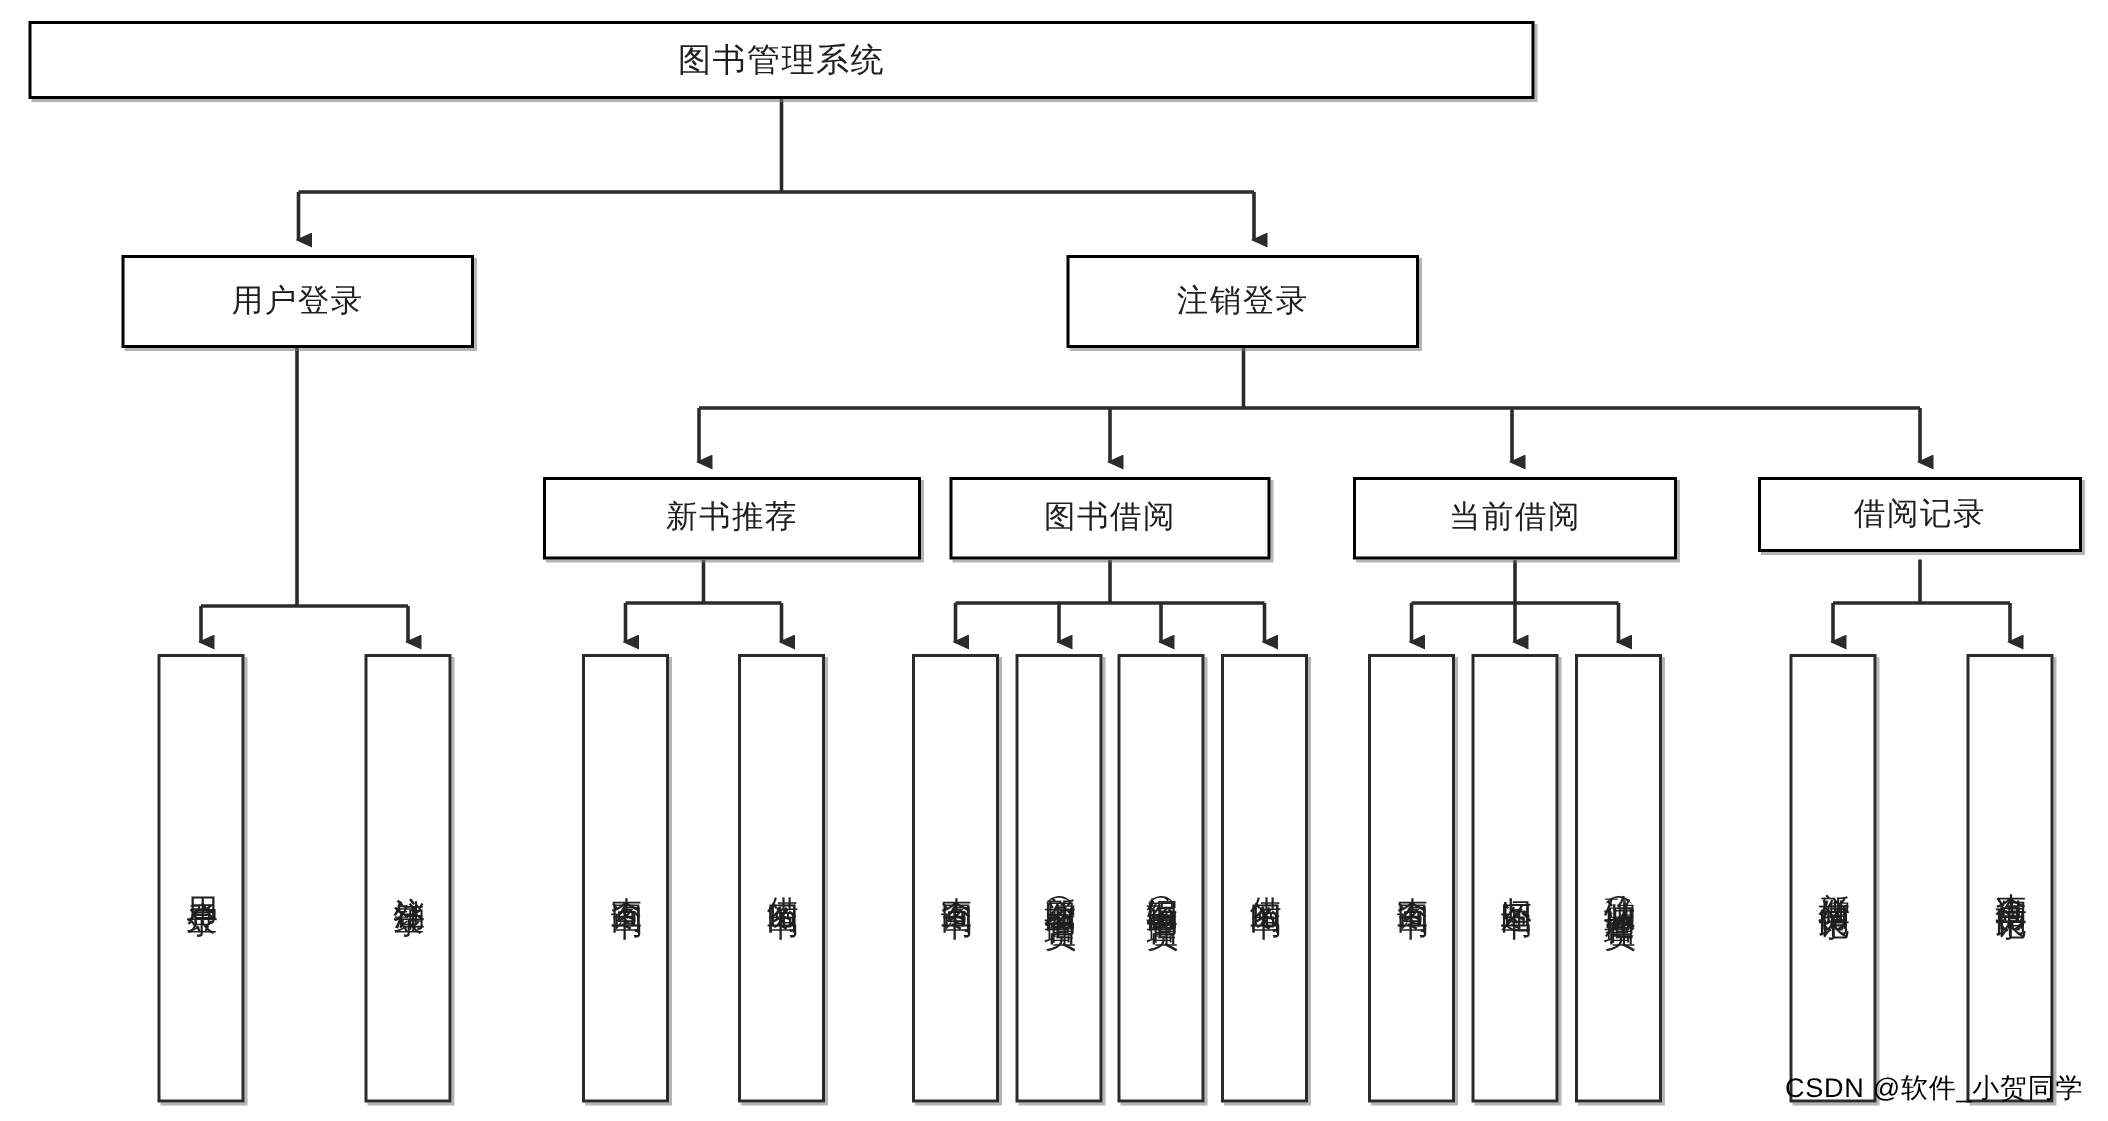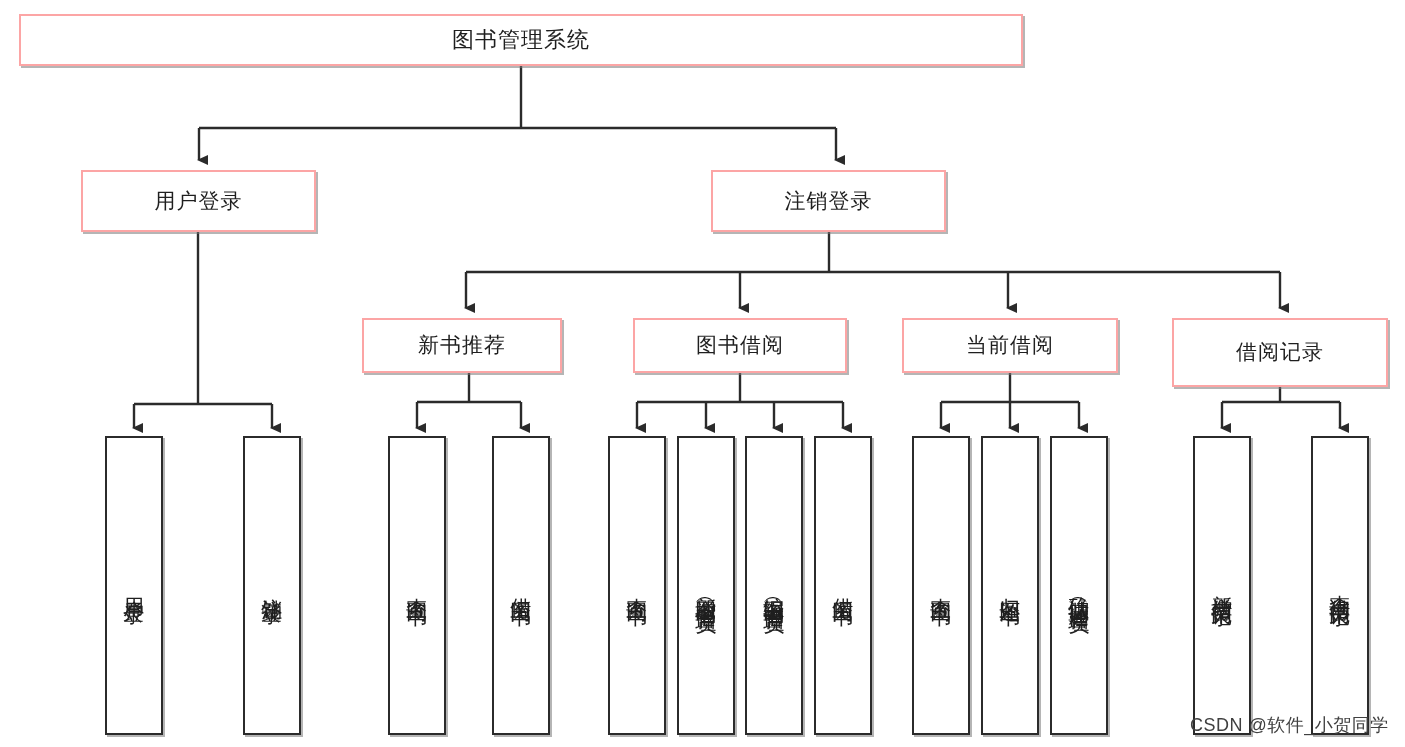--- a/index.html
+++ b/index.html
@@ -9,21 +9,21 @@
     position:relative;overflow:hidden;
   }
   #canvas{position:absolute;inset:0;width:1405px;height:747px;}
   .svg-layer{position:absolute;left:0;top:0;width:1405px;height:747px;}
 
   
   .node{
     position:absolute;
     box-sizing:border-box;
     background:#ffffff;
-    border:2px solid #fca5a5;
+    border:2px solid #000000;
     display:flex;
     align-items:center;
     justify-content:center;
     color:#1b1b1b;
     box-shadow:2px 2px 0 rgba(120,120,120,.55);
   }
   .node .label{
     font-size:21px;
     line-height:1.25;
     letter-spacing:1px;
@@ -54,21 +54,21 @@
   .node.leaf.top-align .label{
     align-items:flex-start;
     padding-top:6px;
   }
 
   
   #watermark{
     position:absolute;
     left:1190px;top:713px;
     font-size:18px;
-    color:#404040;
+    color:#000000;
     letter-spacing:.5px;
     white-space:nowrap;
     pointer-events:none;
   }
 </style>
 </head>
 <body>
 
 <div id="canvas">
 
@@ -127,33 +127,33 @@
   </div>
 
   <div class="node" style="left:81px;top:170px;width:235px;height:62px;">
     <span class="label">用户登录</span>
   </div>
 
   <div class="node" style="left:711px;top:170px;width:235px;height:62px;">
     <span class="label">注销登录</span>
   </div>
 
-  <div class="node" style="left:362px;top:318px;width:200px;height:55px;">
+  <div class="node" style="left:362px;top:318px;width:252px;height:55px;">
     <span class="label">新书推荐</span>
   </div>
 
   <div class="node" style="left:902px;top:318px;width:216px;height:55px;">
     <span class="label">当前借阅</span>
   </div>
 
   <div class="node" style="left:633px;top:318px;width:214px;height:55px;">
     <span class="label">图书借阅</span>
   </div>
 
-  <div class="node" style="left:1172px;top:318px;width:216px;height:69px;">
+  <div class="node" style="left:1172px;top:318px;width:216px;height:50px;">
     <span class="label">借阅记录</span>
   </div>
 
   <div class="node leaf" style="left:105px;top:436px;width:58px;height:299px;">
     <span class="label">用户登录</span>
   </div>
 
   <div class="node leaf" style="left:243px;top:436px;width:58px;height:299px;">
     <span class="label">注销登录</span>
   </div>

